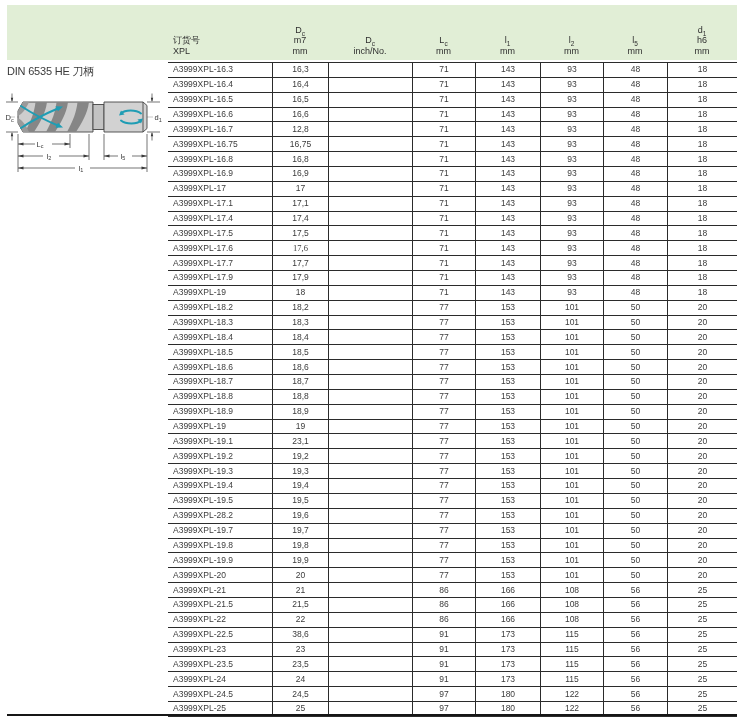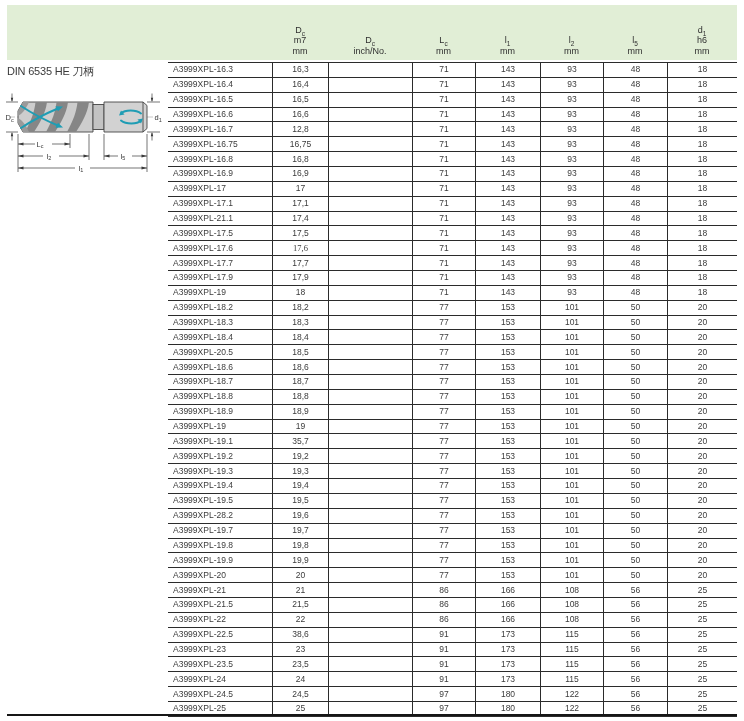--- a/index.html
+++ b/index.html
@@ -33,20 +33,26 @@
   .tealline{stroke:var(--teal);stroke-width:2;fill:none;stroke-linecap:round;}
   .tealhead{fill:var(--teal);stroke:none;}
 </style>
 </head>
 <body>
 
 <div class="page">
 
   <div class="band"></div>
 
+  <div class="hcell hleft" style="left:168px;width:104px;">
+    <div>
+      <div>订货号</div>
+      <div>XPL</div>
+    </div>
+  </div>
   <div class="hcell" style="left:272px;width:56px;">
     <div>
       <div><span>D</span><sub>c</sub></div>
       <div>m7</div>
       <div>mm</div>
     </div>
   </div>
   <div class="hcell" style="left:328px;width:84px;">
     <div>
       <div><span>D</span><sub>c</sub></div>
@@ -259,21 +265,21 @@
         <div class="tc c0" style="width: 104px;">A3999XPL-17.1</div>
         <div class="tc c1" style="width: 56px;">17,1</div>
         <div class="tc c2" style="width: 84px;"></div>
         <div class="tc c3" style="width: 63px;">71</div>
         <div class="tc c4" style="width: 65px;">143</div>
         <div class="tc c5" style="width: 63px;">93</div>
         <div class="tc c6" style="width: 64px;">48</div>
         <div class="tc c7" style="width: 70px;">18</div>
       </div>
       <div class="trow">
-        <div class="tc c0" style="width: 104px;">A3999XPL-21.1</div>
+        <div class="tc c0" style="width: 104px;">A3999XPL-17.4</div>
         <div class="tc c1" style="width: 56px;">17,4</div>
         <div class="tc c2" style="width: 84px;"></div>
         <div class="tc c3" style="width: 63px;">71</div>
         <div class="tc c4" style="width: 65px;">143</div>
         <div class="tc c5" style="width: 63px;">93</div>
         <div class="tc c6" style="width: 64px;">48</div>
         <div class="tc c7" style="width: 70px;">18</div>
       </div>
       <div class="trow">
         <div class="tc c0" style="width: 104px;">A3999XPL-17.5</div>
@@ -349,21 +355,21 @@
         <div class="tc c0" style="width: 104px;">A3999XPL-18.4</div>
         <div class="tc c1" style="width: 56px;">18,4</div>
         <div class="tc c2" style="width: 84px;"></div>
         <div class="tc c3" style="width: 63px;">77</div>
         <div class="tc c4" style="width: 65px;">153</div>
         <div class="tc c5" style="width: 63px;">101</div>
         <div class="tc c6" style="width: 64px;">50</div>
         <div class="tc c7" style="width: 70px;">20</div>
       </div>
       <div class="trow">
-        <div class="tc c0" style="width: 104px;">A3999XPL-20.5</div>
+        <div class="tc c0" style="width: 104px;">A3999XPL-18.5</div>
         <div class="tc c1" style="width: 56px;">18,5</div>
         <div class="tc c2" style="width: 84px;"></div>
         <div class="tc c3" style="width: 63px;">77</div>
         <div class="tc c4" style="width: 65px;">153</div>
         <div class="tc c5" style="width: 63px;">101</div>
         <div class="tc c6" style="width: 64px;">50</div>
         <div class="tc c7" style="width: 70px;">20</div>
       </div>
       <div class="trow">
         <div class="tc c0" style="width: 104px;">A3999XPL-18.6</div>
@@ -410,21 +416,21 @@
         <div class="tc c1" style="width: 56px;">19</div>
         <div class="tc c2" style="width: 84px;"></div>
         <div class="tc c3" style="width: 63px;">77</div>
         <div class="tc c4" style="width: 65px;">153</div>
         <div class="tc c5" style="width: 63px;">101</div>
         <div class="tc c6" style="width: 64px;">50</div>
         <div class="tc c7" style="width: 70px;">20</div>
       </div>
       <div class="trow">
         <div class="tc c0" style="width: 104px;">A3999XPL-19.1</div>
-        <div class="tc c1" style="width: 56px;">35,7</div>
+        <div class="tc c1" style="width: 56px;">23,1</div>
         <div class="tc c2" style="width: 84px;"></div>
         <div class="tc c3" style="width: 63px;">77</div>
         <div class="tc c4" style="width: 65px;">153</div>
         <div class="tc c5" style="width: 63px;">101</div>
         <div class="tc c6" style="width: 64px;">50</div>
         <div class="tc c7" style="width: 70px;">20</div>
       </div>
       <div class="trow">
         <div class="tc c0" style="width: 104px;">A3999XPL-19.2</div>
         <div class="tc c1" style="width: 56px;">19,2</div>

